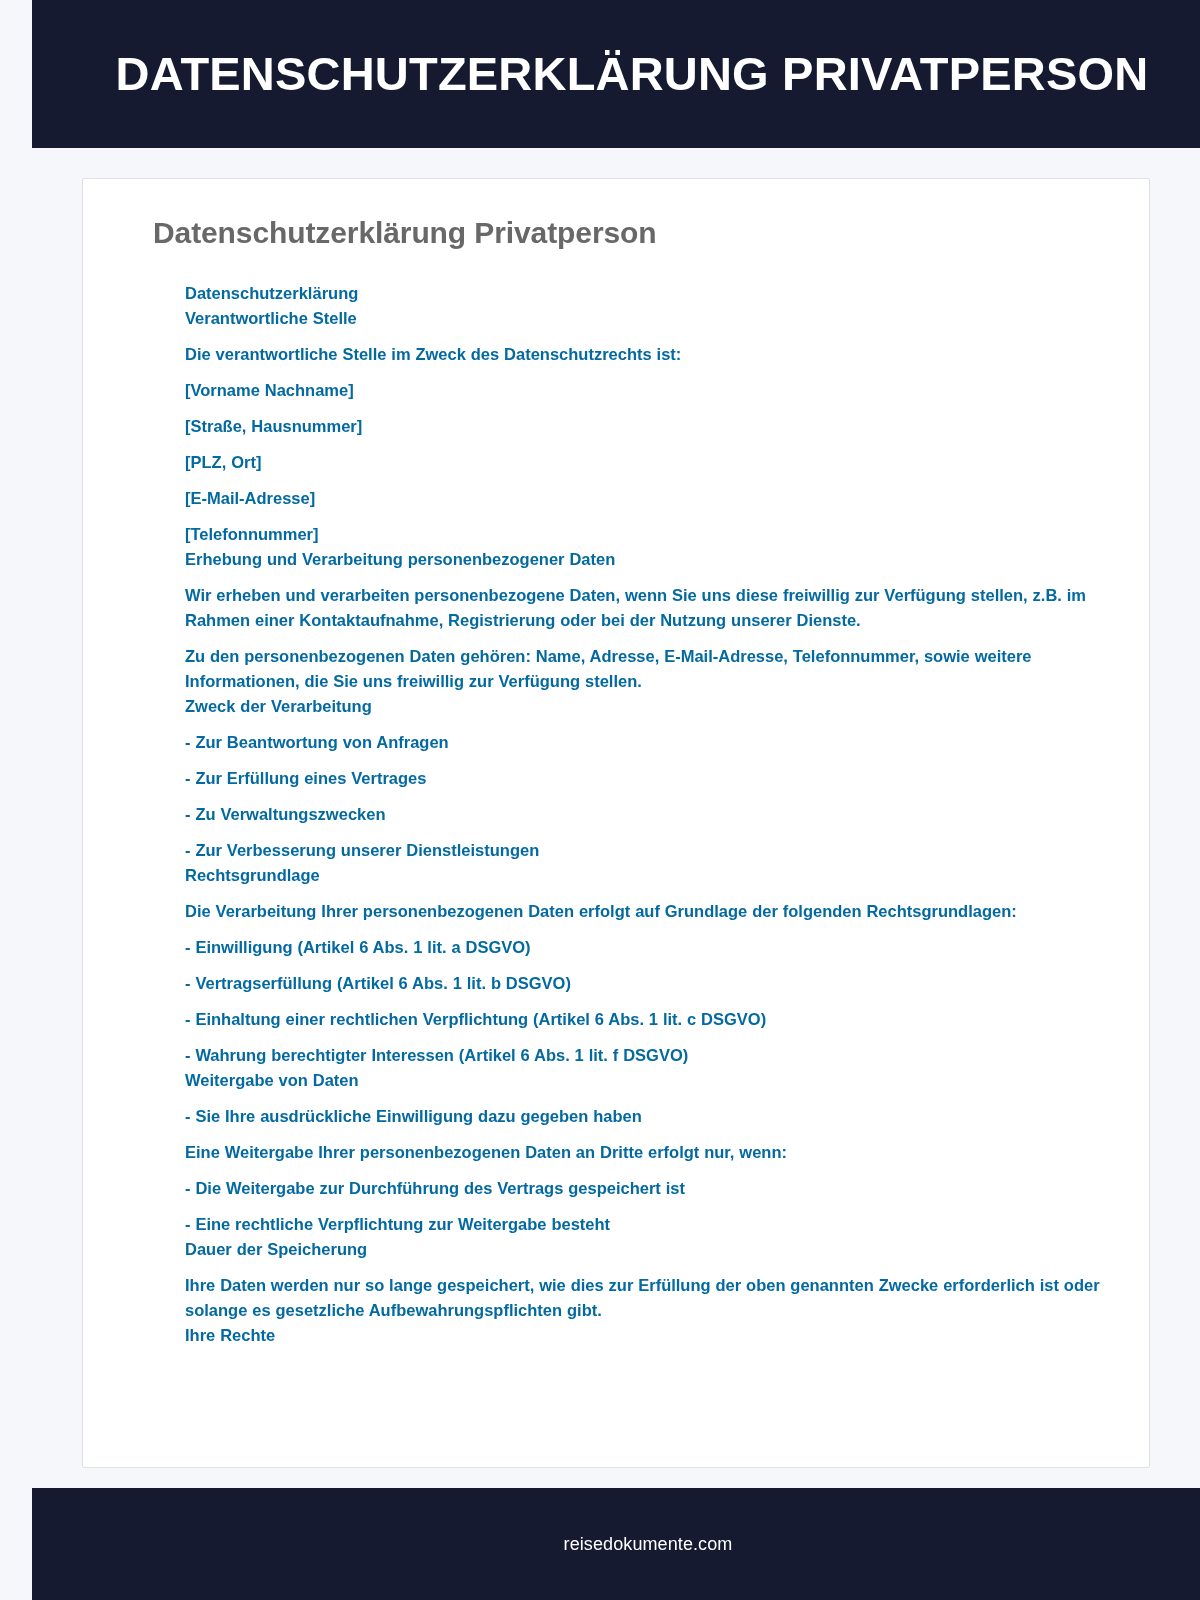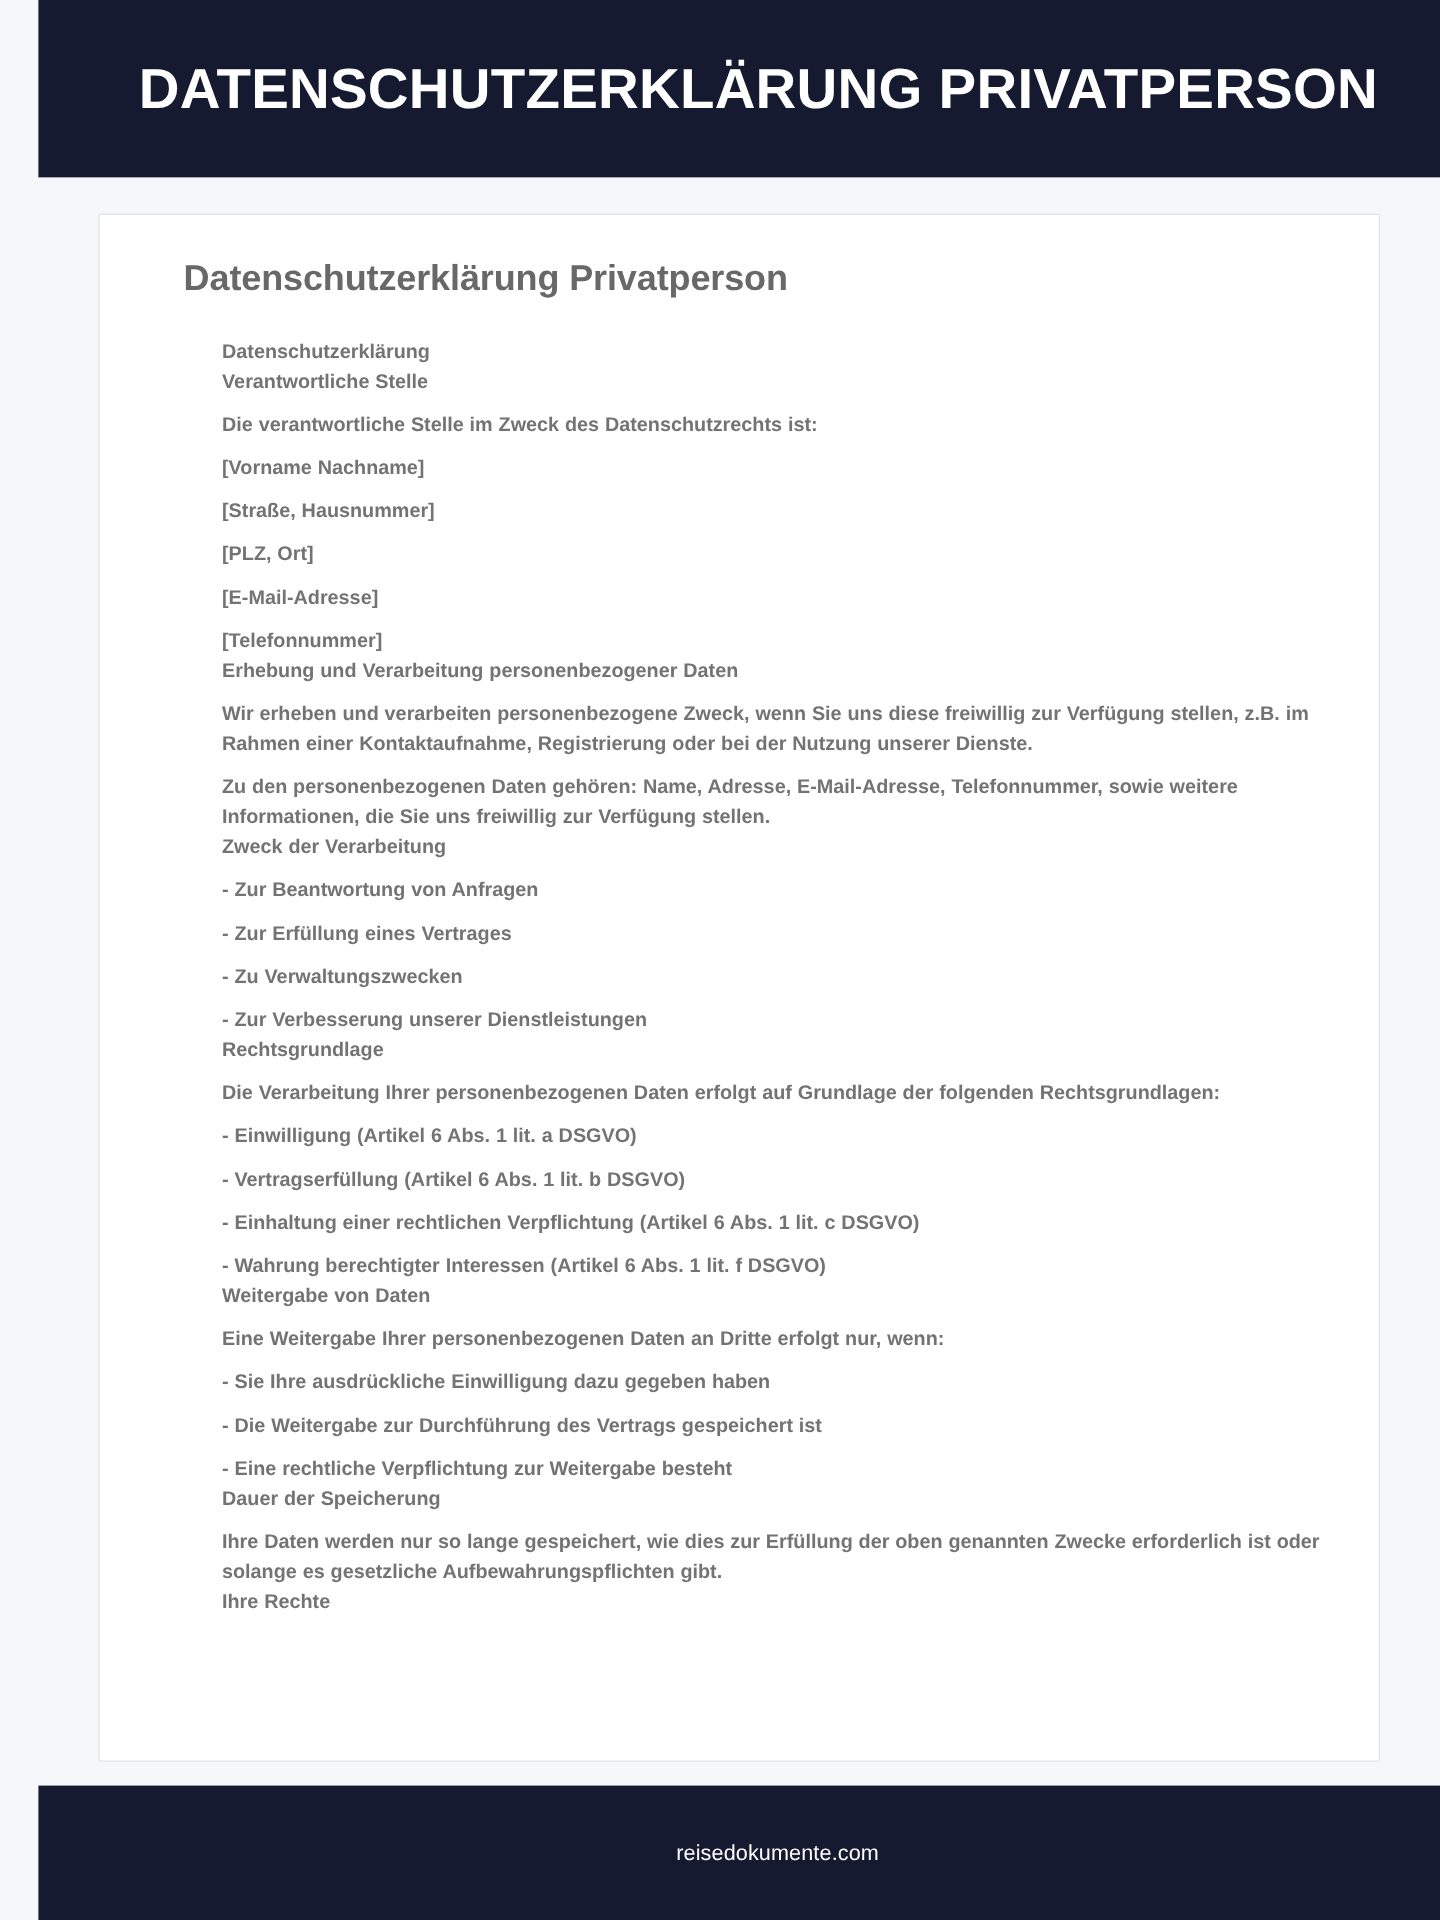--- a/index.html
+++ b/index.html
@@ -62,21 +62,21 @@
   .doc-title {
     color: #686868;
     font-size: 30px;
     font-weight: 700;
     margin: 0 0 30px 0;
     line-height: 1.2;
     letter-spacing: -0.1px;
   }
 
   .doc-body {
-    color: #737373;
+    color: #0369a1;
     font-size: 16.5px;
     font-weight: 700;
     line-height: 25px;
   }
   .blk {
     margin: 0 0 11px 0;
     white-space: pre-line;
     word-spacing: 0.3px;
   }
   .blk:last-child { margin-bottom: 0; }
@@ -113,36 +113,36 @@
 
       <p class="blk">Datenschutzerklärung
  Verantwortliche Stelle</p>
           <p class="blk"> Die verantwortliche Stelle im Zweck des Datenschutzrechts ist:</p>
           <p class="blk"> [Vorname Nachname]</p>
           <p class="blk"> [Straße, Hausnummer]</p>
           <p class="blk"> [PLZ, Ort]</p>
           <p class="blk"> [E-Mail-Adresse]</p>
           <p class="blk"> [Telefonnummer]
  Erhebung und Verarbeitung personenbezogener Daten</p>
-          <p class="blk">Wir erheben und verarbeiten personenbezogene Zweck, wenn Sie uns diese freiwillig zur Verfügung stellen, z.B. im Rahmen einer Kontaktaufnahme, Registrierung oder bei der Nutzung unserer Dienste.</p>
+          <p class="blk">Wir erheben und verarbeiten personenbezogene Daten, wenn Sie uns diese freiwillig zur Verfügung stellen, z.B. im Rahmen einer Kontaktaufnahme, Registrierung oder bei der Nutzung unserer Dienste.</p>
           <p class="blk">Zu den personenbezogenen Daten gehören: Name, Adresse, E-Mail-Adresse, Telefonnummer, sowie weitere Informationen, die Sie uns freiwillig zur Verfügung stellen.
  Zweck der Verarbeitung</p>
           <p class="blk"> - Zur Beantwortung von Anfragen</p>
           <p class="blk"> - Zur Erfüllung eines Vertrages</p>
           <p class="blk"> - Zu Verwaltungszwecken</p>
           <p class="blk"> - Zur Verbesserung unserer Dienstleistungen
 Rechtsgrundlage</p>
           <p class="blk"> Die Verarbeitung Ihrer personenbezogenen Daten erfolgt auf Grundlage der folgenden Rechtsgrundlagen:</p>
           <p class="blk"> - Einwilligung (Artikel 6 Abs. 1 lit. a DSGVO)</p>
           <p class="blk"> - Vertragserfüllung (Artikel 6 Abs. 1 lit. b DSGVO)</p>
           <p class="blk"> - Einhaltung einer rechtlichen Verpflichtung (Artikel 6 Abs. 1 lit. c DSGVO)</p>
           <p class="blk"> - Wahrung berechtigter Interessen (Artikel 6 Abs. 1 lit. f DSGVO)
 Weitergabe von Daten</p>
+          <p class="blk"> - Sie Ihre ausdrückliche Einwilligung dazu gegeben haben</p>
           <p class="blk"> Eine Weitergabe Ihrer personenbezogenen Daten an Dritte erfolgt nur, wenn:</p>
-          <p class="blk"> - Sie Ihre ausdrückliche Einwilligung dazu gegeben haben</p>
           <p class="blk"> - Die Weitergabe zur Durchführung des Vertrags gespeichert ist</p>
           <p class="blk"> - Eine rechtliche Verpflichtung zur Weitergabe besteht
  Dauer der Speicherung</p>
           <p class="blk">Ihre Daten werden nur so lange gespeichert, wie dies zur Erfüllung der oben genannten Zwecke erforderlich ist oder solange es gesetzliche Aufbewahrungspflichten gibt.
  Ihre Rechte</p>
         </section>
     </article>
   </main>
 
   <footer class="footer">

